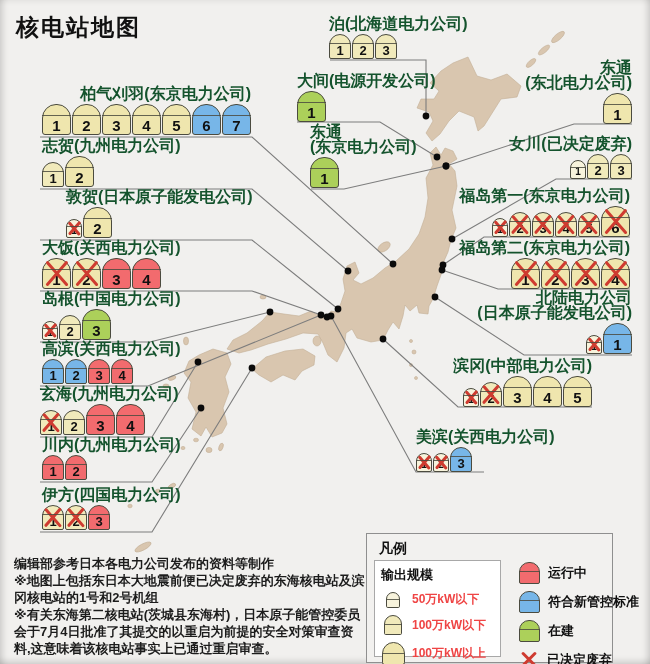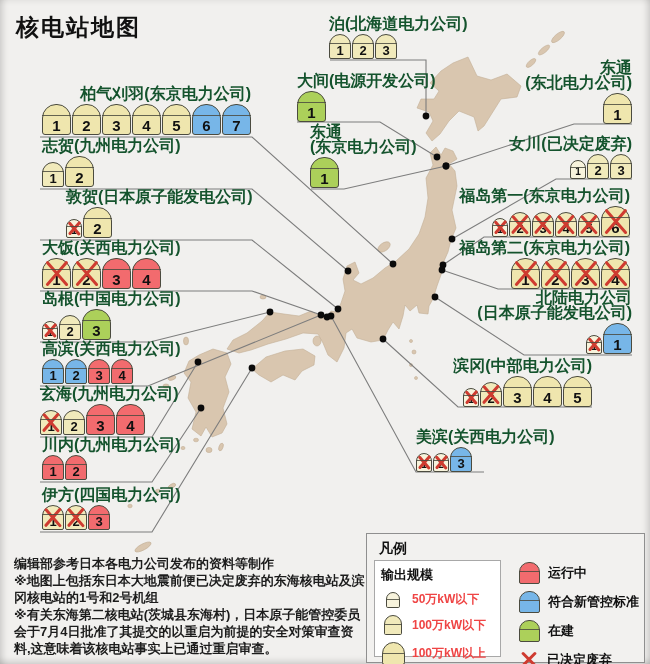--- a/index.html
+++ b/index.html
@@ -42,21 +42,21 @@
   .dome.approved{background:var(--blue,#77B6E8);}
   .dome.construction{background:var(--green,#ACD05A);}
   .num{line-height:1;padding-bottom:1px;}
   .x1,.x2{position:absolute;left:-9%;right:-9%;top:calc(50% - 1.6px);height:3.2px;
     background:var(--xcol,#CF3B30);border-radius:1.5px;}
   .dome.s .x1,.dome.s .x2{height:2.6px;}
   .x1{transform:rotate(49deg);}
   .x2{transform:rotate(-49deg);}
   #notes{position:absolute;left:14px;top:555px;width:352px;z-index:4;
     font-size:13px;font-weight:700;line-height:17px;color:#1c1c1c;}
-  #legend{position:absolute;left:366px;top:533px;width:279px;height:130px;z-index:5;
+  #legend{position:absolute;left:366px;top:533px;width:247px;height:130px;z-index:5;
     border:1.5px solid #8f8f8f;background:#F2F1EF;}
   #legend-title{position:absolute;left:12px;top:6px;font-size:14px;font-weight:700;color:#111;}
   #legend-size-box{position:absolute;left:7px;top:26px;width:127px;height:97px;
     background:#fff;border:1px solid #a8a8a8;padding:5px 6px;}
   #legend-size-title{font-size:13px;font-weight:700;color:#111;}
   .lrow{display:flex;align-items:center;gap:7px;margin-top:7px;}
   .lrow .icon-cell{width:24px;display:flex;justify-content:center;}
   .lrow .lrow-label{font-size:12px;font-weight:700;white-space:nowrap;color:#ef4444;}
   .sample.s{width:14px;height:16px;}
   .sample.m{width:18px;height:20px;}

